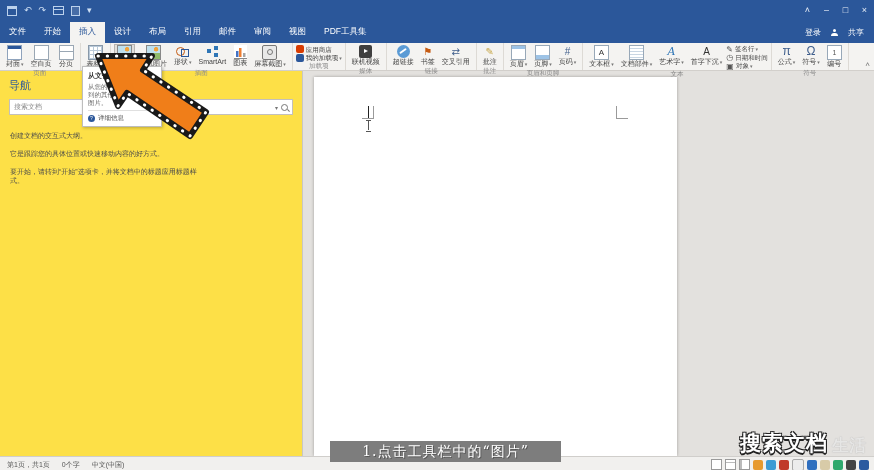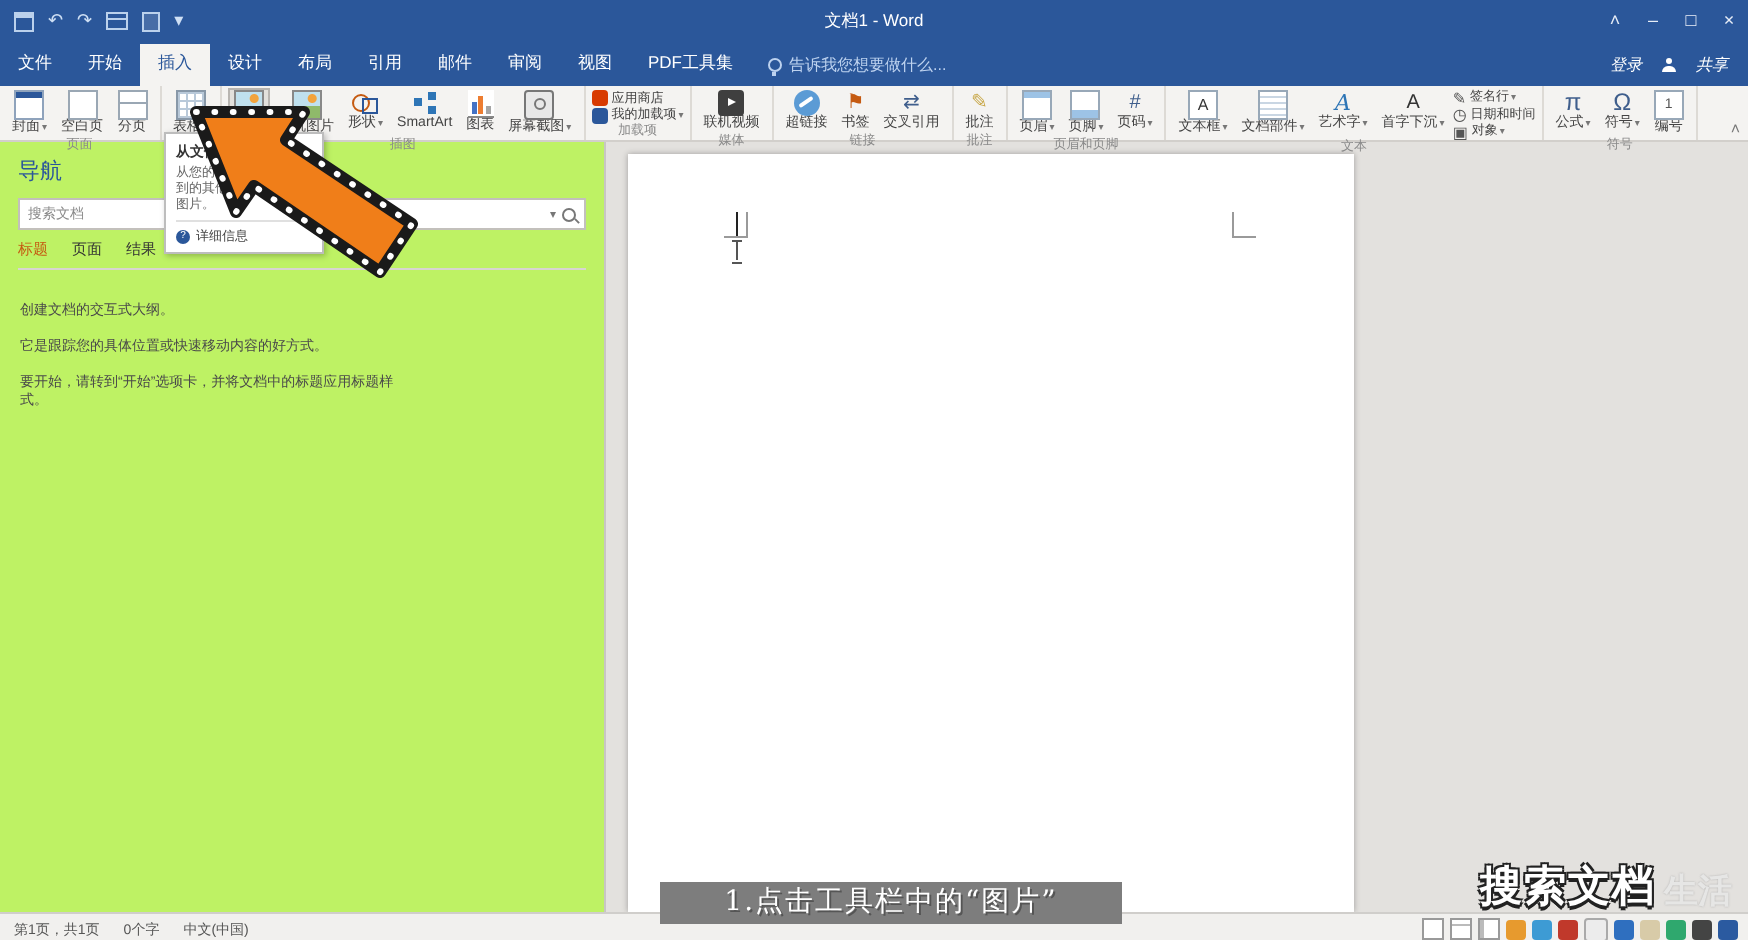--- a/index.html
+++ b/index.html
@@ -15,21 +15,21 @@
   .win-title{position:absolute;left:0;right:0;text-align:center;font-size:8.5px;color:#fff;pointer-events:none;}
   .winctl{margin-left:auto;display:flex;align-items:center;height:100%;}
   .winctl span{width:19px;text-align:center;font-size:9px;line-height:21px;color:#E8EEF7;}
   
   .tabrow{height:22px;background:#2B579A;display:flex;align-items:flex-end;color:#fff;}
   .tab{font-size:8.5px;padding:4px 9px 5px;white-space:nowrap;}
   .tab.selected{background:#F4F3F1;color:#2B579A;}
   .tellme{display:flex;align-items:center;gap:4px;font-size:8px;color:#BDD2EF;padding:0 8px 5px;}
   .bulb{width:5px;height:5px;border:1px solid #BDD2EF;border-radius:50%;position:relative;}
   .bulb::after{content:"";position:absolute;left:1px;bottom:-3px;width:2px;height:2px;background:#BDD2EF;}
-  .acct{margin-left:auto;display:flex;align-items:center;gap:10px;padding:0 10px 5px;font-size:8px;color:#fff;font-style:italic;}
+  .acct{margin-left:auto;display:flex;align-items:center;gap:10px;padding:0 10px 5px;font-size:8px;color:#fff;}
   .person{width:7px;height:7px;position:relative;display:inline-block;}
   .person::before{content:"";position:absolute;left:2px;top:0;width:3px;height:3px;border-radius:50%;background:#fff;}
   .person::after{content:"";position:absolute;left:0;bottom:0;width:7px;height:3px;border-radius:3px 3px 0 0;background:#fff;}
   
   .ribbon{height:27px;background:#F4F3F1;border-bottom:1px solid #D2CFCB;display:flex;position:relative;z-index:2;}
   .rgroup{display:flex;flex-direction:column;border-right:1px solid #DDDAD5;padding:1px 3px 0;}
   .rbuttons{display:flex;align-items:flex-start;gap:1px;flex:1;}
   .rbtn{display:flex;flex-direction:column;align-items:center;padding:0 2px;border:1px solid transparent;}
   .rbtn.active{background:#E2E0DC;border:1px solid #B8B5B1;}
   .ric{width:13px;height:13px;margin:0 auto;position:relative;display:flex;align-items:center;justify-content:center;
@@ -64,21 +64,21 @@
   .i-qp{border:1px solid #98A8B8;background:repeating-linear-gradient(#fff 0 2px,#C9D6E3 2px 3px);}
   .i-wordart{font-family:"DejaVu Serif",serif;font-style:italic;font-size:11px;color:#2E75B6;}
   .i-dropcap{font-size:10px;color:#333;}
   .i-glyph{color:#3F5E8C;}
   .i-number{border:1px solid #98A8B8;background:#fff;font-size:7px;color:#555;}
   .s-store{background:#D83B01;}
   .s-addin{background:#2B579A;}
   .s-sig{color:#555;font-size:8px;}
   
   .main{display:flex;height:385px;}
-  .navpane{width:303px;background:#bef264;border-right:1px solid #C8C6C3;box-sizing:border-box;}
+  .navpane{width:303px;background:#fde047;border-right:1px solid #C8C6C3;box-sizing:border-box;}
   .nav-title{margin:7px 0 0 9px;font-size:11px;color:#2B579A;}
   .nav-search{margin:6px 9px 0;height:14px;background:#fff;border:1px solid #C3C0BC;display:flex;align-items:center;padding:0 4px;gap:3px;}
   .nav-search .ph{flex:1;font-size:7px;color:#8a8a8a;}
   .mag{width:5px;height:5px;border:1px solid #777;border-radius:50%;position:relative;}
   .mag::after{content:"";position:absolute;width:3px;height:1px;background:#777;transform:rotate(45deg);right:-3px;bottom:-1px;}
   .nav-caret{font-size:6px;color:#777;}
   .nav-tabs{margin:5px 9px 0;display:flex;gap:12px;font-size:7.5px;color:#333;border-bottom:1px solid #D8D5D1;padding-bottom:4px;}
   .nav-tab.selected{color:#C55A11;}
   .nav-body{margin:16px 10px 0;display:flex;flex-direction:column;gap:9px;}
   .nav-body p{margin:0;font-size:7px;color:#4a4a4a;line-height:9px;max-width:194px;}
@@ -121,44 +121,39 @@
 
 <div class="titlebar">
   <div class="qat">
     <span class="qi q-save"></span>
     <span class="qi">↶</span>
     <span class="qi">↷</span>
     <span class="qi q-print"></span>
     <span class="qi q-preview"></span>
     <span class="qi">▾</span>
   </div>
-  <div class="win-title">文档1 - Word</div>
   <div class="winctl">
     <span>˄</span>
     <span>–</span>
     <span>□</span>
     <span>×</span>
   </div>
 </div>
 
 <div class="tabrow">
   <div class="tab">文件</div>
   <div class="tab">开始</div>
   <div class="tab selected">插入</div>
   <div class="tab">设计</div>
   <div class="tab">布局</div>
   <div class="tab">引用</div>
   <div class="tab">邮件</div>
   <div class="tab">审阅</div>
   <div class="tab">视图</div>
   <div class="tab">PDF工具集</div>
-  <div class="tellme">
-    <span class="bulb"></span>
-    <span>告诉我您想要做什么...</span>
-  </div>
   <div class="acct">
     <span>登录</span>
     <span class="person"></span>
     <span>共享</span>
   </div>
 </div>
 
 <div class="ribbon">
 
   <div class="rgroup">
@@ -347,25 +342,20 @@
 </div>
 
 <div class="main">
   <div class="navpane">
     <div class="nav-title">导航</div>
     <div class="nav-search">
       <span class="ph">搜索文档</span>
       <span class="nav-caret">▾</span>
       <span class="mag"></span>
     </div>
-    <div class="nav-tabs">
-      <span class="nav-tab selected">标题</span>
-      <span class="nav-tab">页面</span>
-      <span class="nav-tab">结果</span>
-    </div>
     <div class="nav-body">
       <p>创建文档的交互式大纲。</p>
       <p>它是跟踪您的具体位置或快速移动内容的好方式。</p>
       <p>要开始，请转到“开始”选项卡，并将文档中的标题应用标题样式。</p>
     </div>
   </div>
   <div class="docarea">
     <div class="page">
       <div class="mark tl"></div>
       <div class="mark tr"></div>

